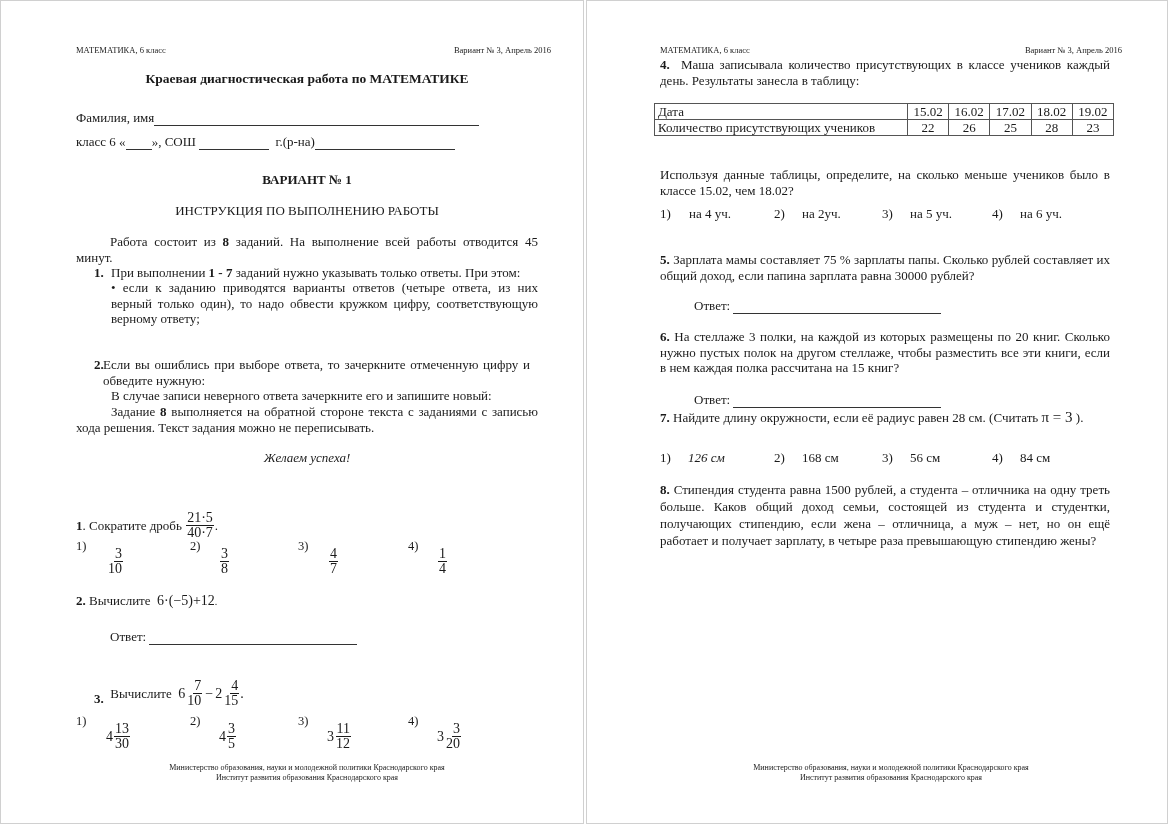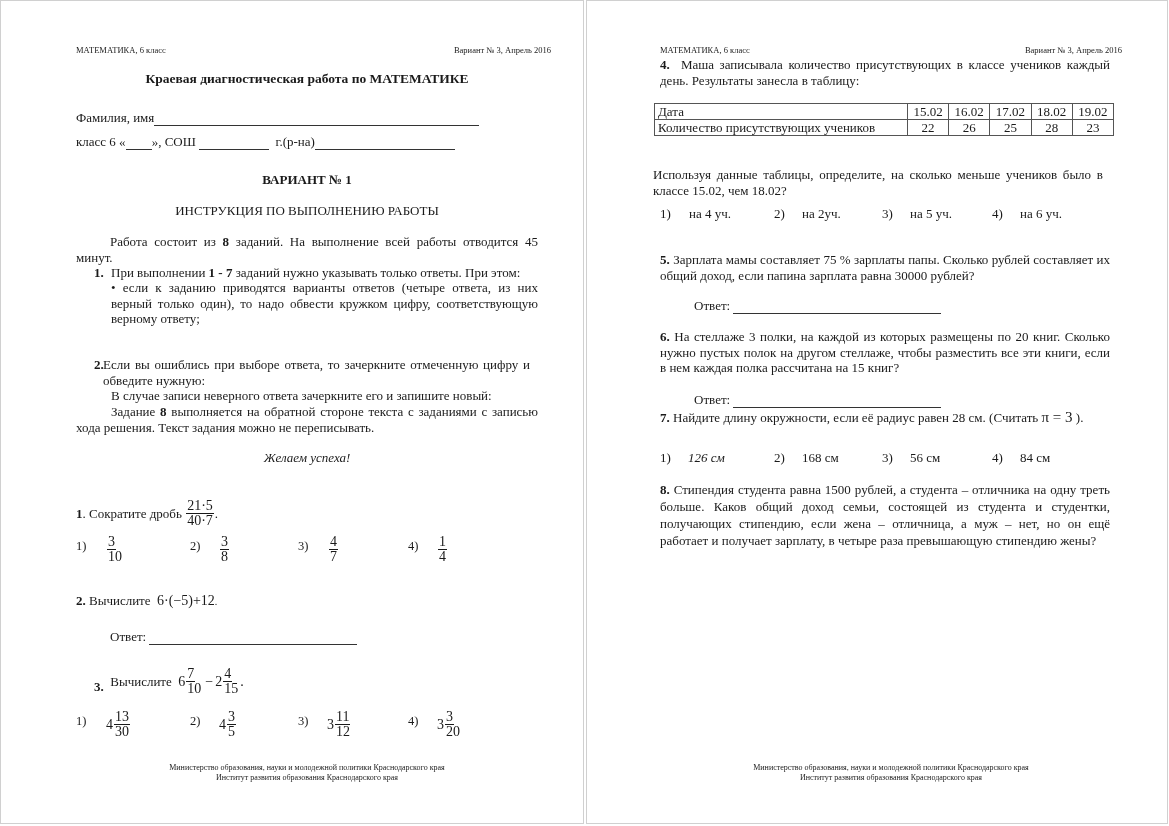--- a/index.html
+++ b/index.html
@@ -6,21 +6,21 @@
   body { width:1169px; height:826px; background:#ffffff; position:relative; overflow:hidden;
          font-family:"Liberation Serif","DejaVu Serif",serif; color:#1a1a1a; }
   .page { position:absolute; top:0; height:824px; background:#fff; border:1px solid #d0d0d0; box-sizing:border-box; }
   #page-left { left:0; width:584px; }
   #page-right { left:586px; width:582px; }
   .abs { position:absolute; white-space:nowrap; }
   .hdr { font-size:8.5px; color:#222; }
   .t13 { font-size:13px; line-height:15.5px; }
   .b { font-weight:bold; }
   .just { text-align:justify; white-space:normal; }
-  .frac { display:inline-flex; flex-direction:column; align-items:flex-start; vertical-align:middle; font-size:14px; line-height:14px; margin:4px 1px; }
+  .frac { display:inline-flex; flex-direction:column; align-items:flex-end; vertical-align:middle; font-size:14px; line-height:14px; margin:16px 1px; }
   .frac .num { border-bottom:1px solid #1a1a1a; padding:0 1px; }
   .frac .den { padding:0 1px; }
   .mixed { display:inline-flex; align-items:center; font-size:14px; }
   .opt-label { font-size:12.5px; }
   .line { display:inline-block; border-bottom:1px solid #333; vertical-align:bottom; }
   table.att { position:absolute; border-collapse:collapse; font-size:13px; }
   table.att td { border:1px solid #555; padding:0 3px; line-height:15px; vertical-align:top; }
   table.att td.num { text-align:center; width:30px; }
   .footer { font-size:8px; text-align:center; line-height:10px; color:#222; }
 </style>
@@ -176,21 +176,21 @@
       <td style="width:220px;">Количество присутствующих учеников</td>
       <td class="num">22</td>
       <td class="num">26</td>
       <td class="num">25</td>
       <td class="num">28</td>
       <td class="num">23</td>
     </tr>
   </tbody>
     </table>
 
-  <div class="abs t13 just" style="left:66px;width:450px;top:166px;">Используя данные таблицы, определите, на сколько меньше учеников было в классе 15.02, чем 18.02?</div>
+  <div class="abs t13 just" style="left:73px;width:450px;top:166px;">Используя данные таблицы, определите, на сколько меньше учеников было в классе 15.02, чем 18.02?</div>
   <div class="abs t13" style="left:73px;top:205px;width:450px;height:16px;">
     <span class="abs" style="left:0;">1)</span>
     <span class="abs" style="left:29px;">на 4 уч.</span>
     <span class="abs" style="left:114px;">2)</span>
     <span class="abs" style="left:142px;">на 2уч.</span>
     <span class="abs" style="left:222px;">3)</span>
     <span class="abs" style="left:250px;">на 5 уч.</span>
     <span class="abs" style="left:332px;">4)</span>
     <span class="abs" style="left:360px;">на 6 уч.</span>
   </div>

